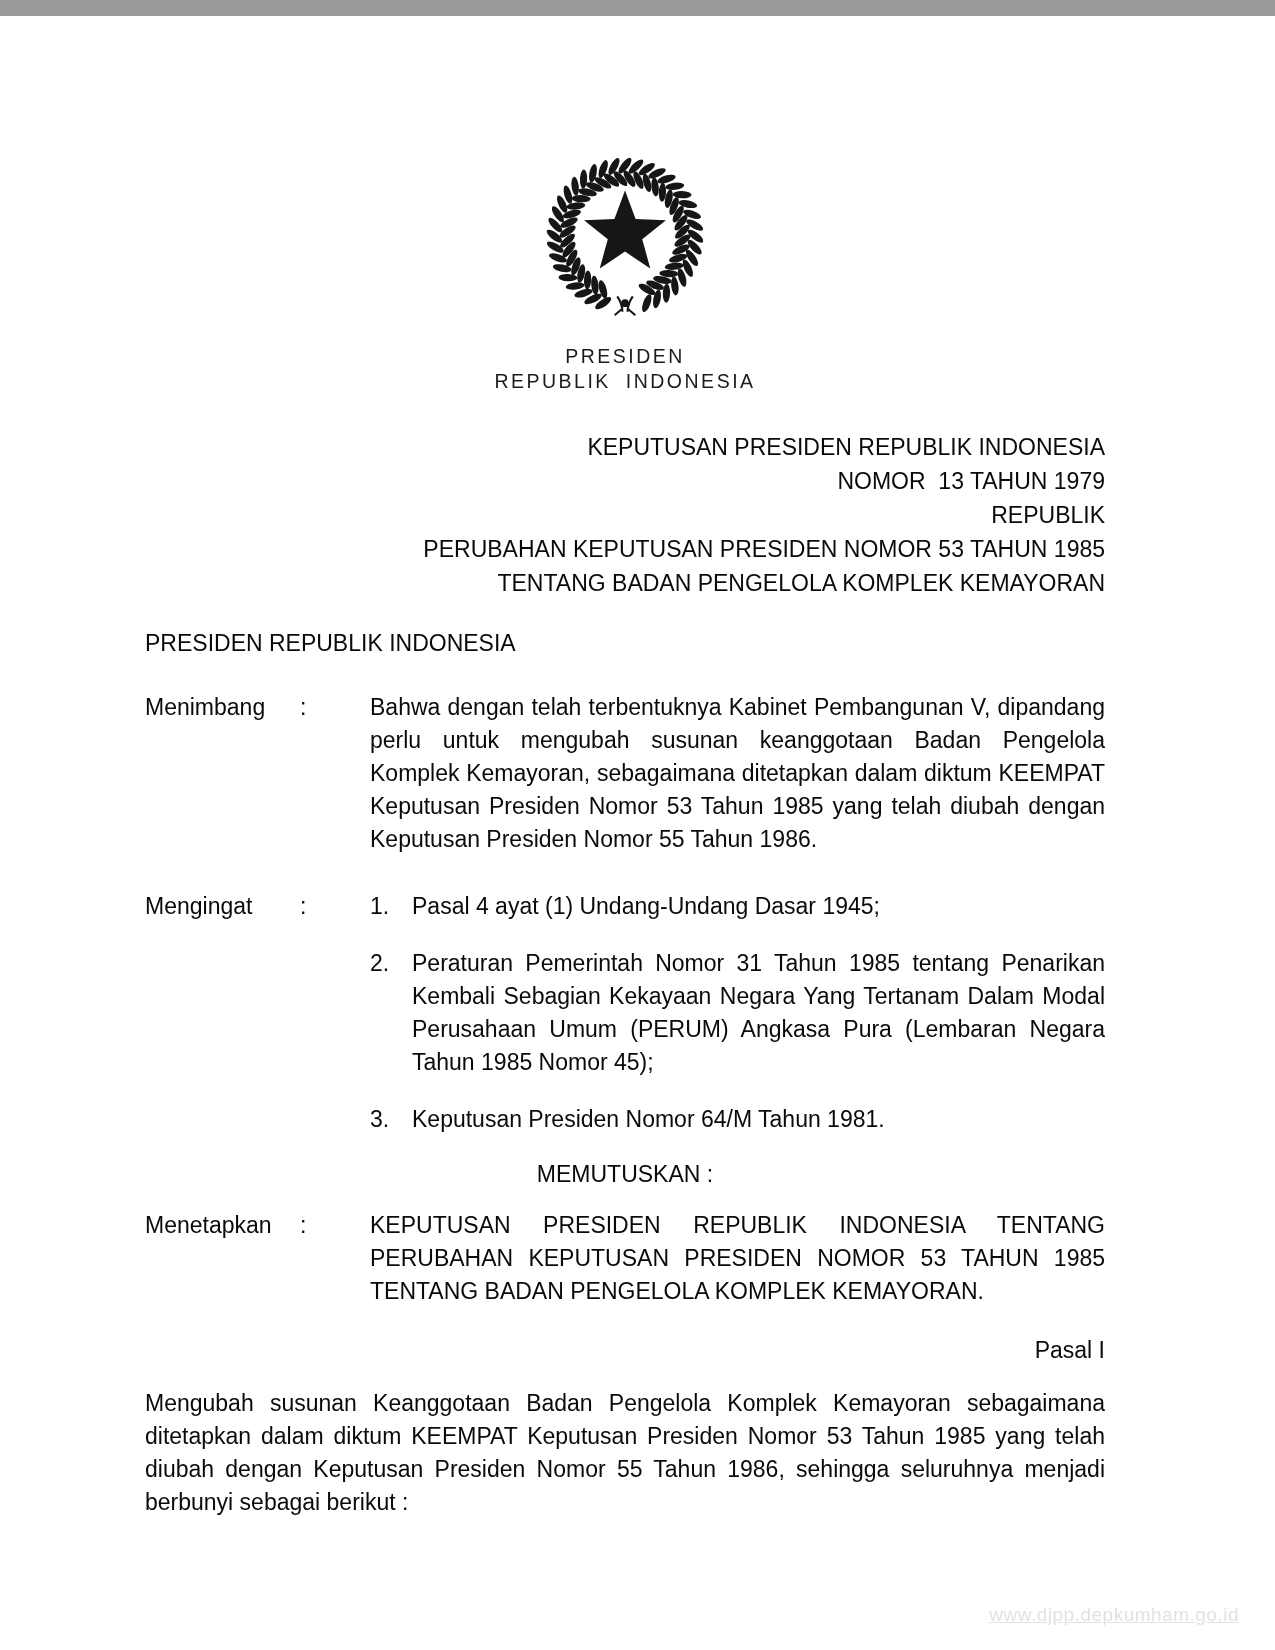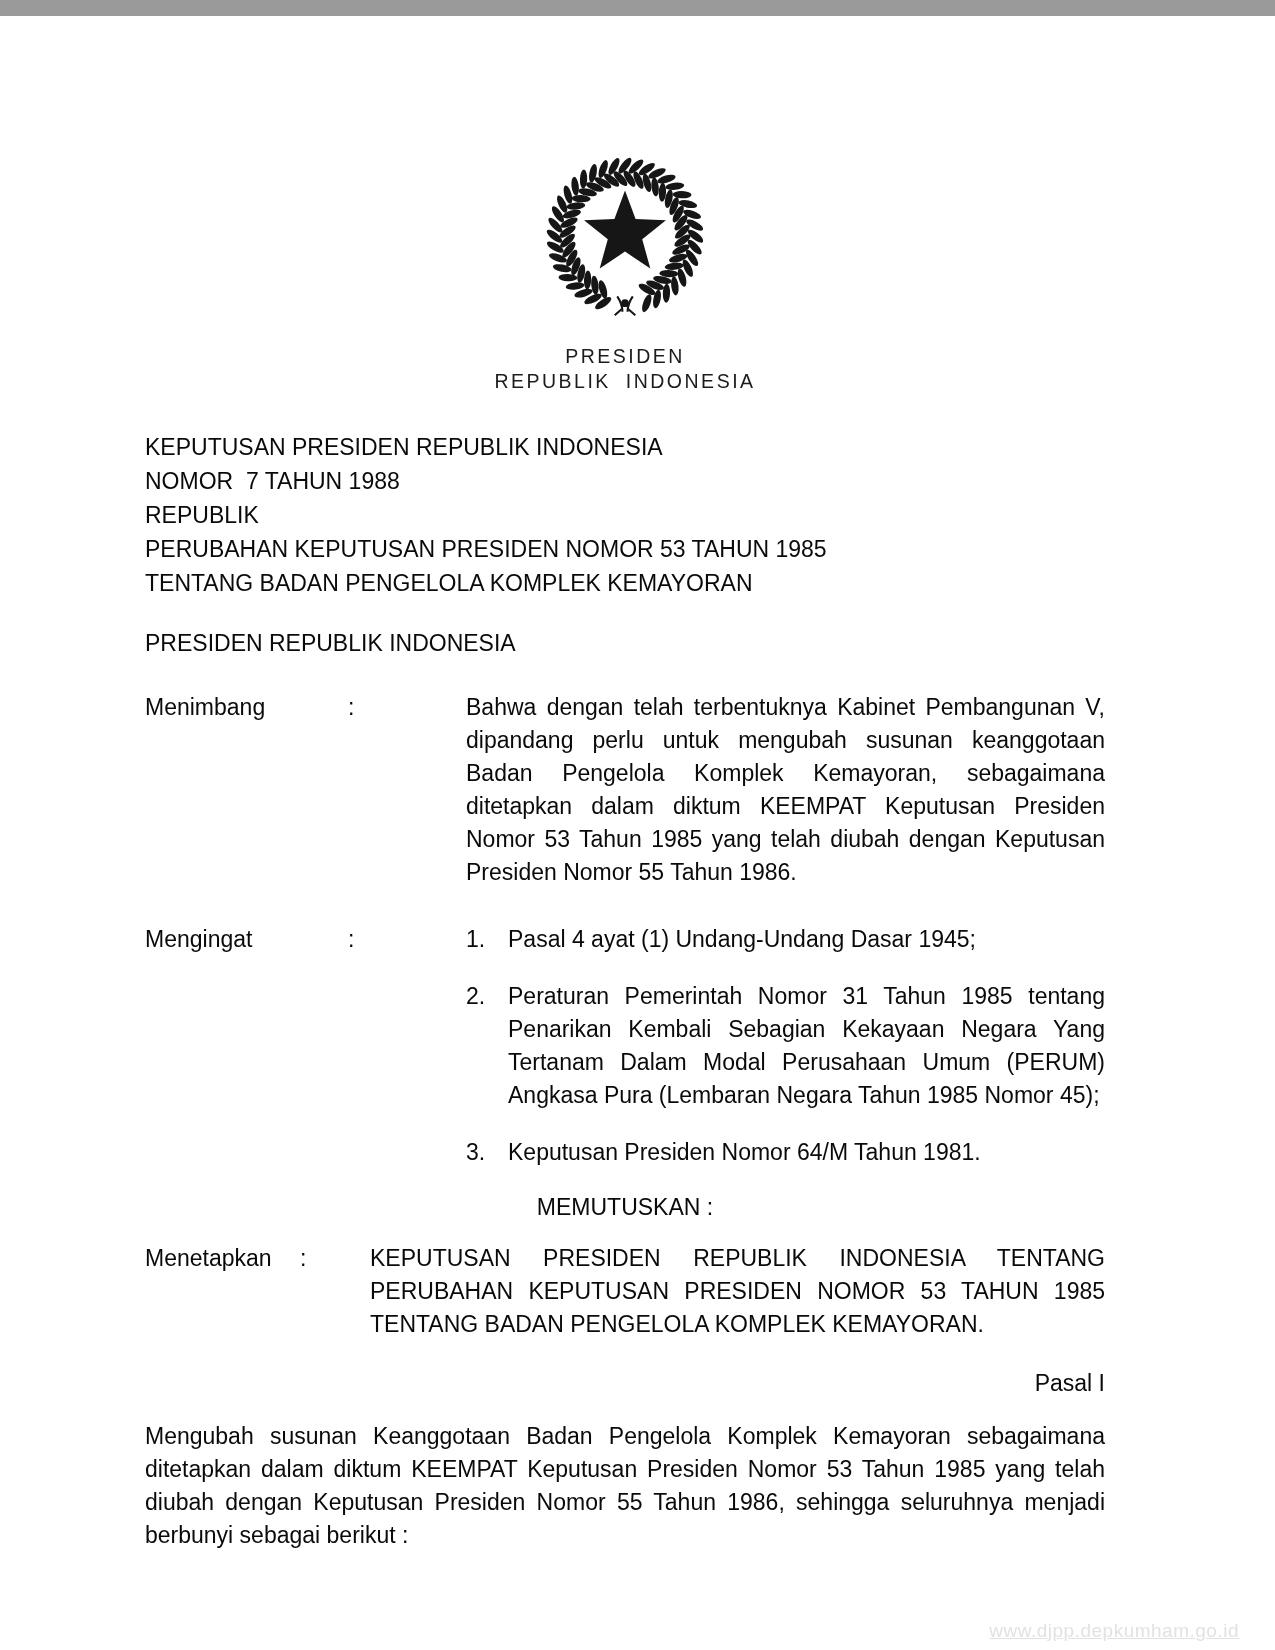--- a/index.html
+++ b/index.html
@@ -25,36 +25,36 @@
     margin-top: 8px;
     text-align: center;
     font-size: 19.5px;
     line-height: 25px;
     letter-spacing: 2.5px;
     word-spacing: 7px;
     color: #1c1c1c;
   }
   .title-block {
     margin-top: 36px;
-    text-align: left;
+    text-align: right;
     line-height: 34px;
   }
   .title-line { white-space: pre-wrap; }
   .subheading {
     margin-top: 30px;
   }
   .clause {
     display: flex;
     align-items: flex-start;
     line-height: 33px;
   }
   .clause-label { width: 155px; flex: 0 0 155px; }
   .clause-colon { width: 70px; flex: 0 0 70px; }
   .clause-body { flex: 1 1 auto; text-align: justify; }
-  .m-top-lg { margin-top: 34px; gap: 48px; }
+  .m-top-lg { margin-top: 34px; }
   .list-item {
     display: flex;
     align-items: flex-start;
     margin-bottom: 24px;
   }
   .list-item:last-child { margin-bottom: 0; }
   .list-num { width: 42px; flex: 0 0 42px; }
   .list-text { flex: 1 1 auto; text-align: justify; }
   .center-heading {
     text-align: center;
@@ -64,21 +64,21 @@
   .menetapkan { margin-top: 18px; }
   .pasal { margin-top: 26px; text-align: right; }
   .body-paragraph {
     margin-top: 20px;
     line-height: 33px;
     text-align: justify;
   }
   .watermark {
     position: absolute;
     right: 36px;
-    bottom: 24px;
+    bottom: 40px;
     font-size: 19px;
     color: #e2e2e2;
     text-decoration: underline;
     letter-spacing: 0.5px;
   }
   .seal { fill: #161616; stroke: none; }
   .seal-stroke { fill: none; stroke: #161616; stroke-width: 2.4; }
 </style>
 </head>
 <body>
@@ -172,21 +172,21 @@
     </svg>
   </div>
 
   <div class="agency">
     <div>PRESIDEN</div>
     <div>REPUBLIK INDONESIA</div>
   </div>
 
   <div class="title-block">
     <div class="title-line">KEPUTUSAN PRESIDEN REPUBLIK INDONESIA</div>
-    <div class="title-line">NOMOR  7 TAHUN 1988</div>
+    <div class="title-line">NOMOR  13 TAHUN 1979</div>
     <div class="title-line">REPUBLIK</div>
     <div class="title-line">PERUBAHAN KEPUTUSAN PRESIDEN NOMOR 53 TAHUN 1985</div>
     <div class="title-line">TENTANG BADAN PENGELOLA KOMPLEK KEMAYORAN</div>
   </div>
 
   <div class="subheading">PRESIDEN REPUBLIK INDONESIA</div>
 
   <div class="clause m-top-lg">
     <div class="clause-label">Menimbang</div>
     <div class="clause-colon">:</div>

